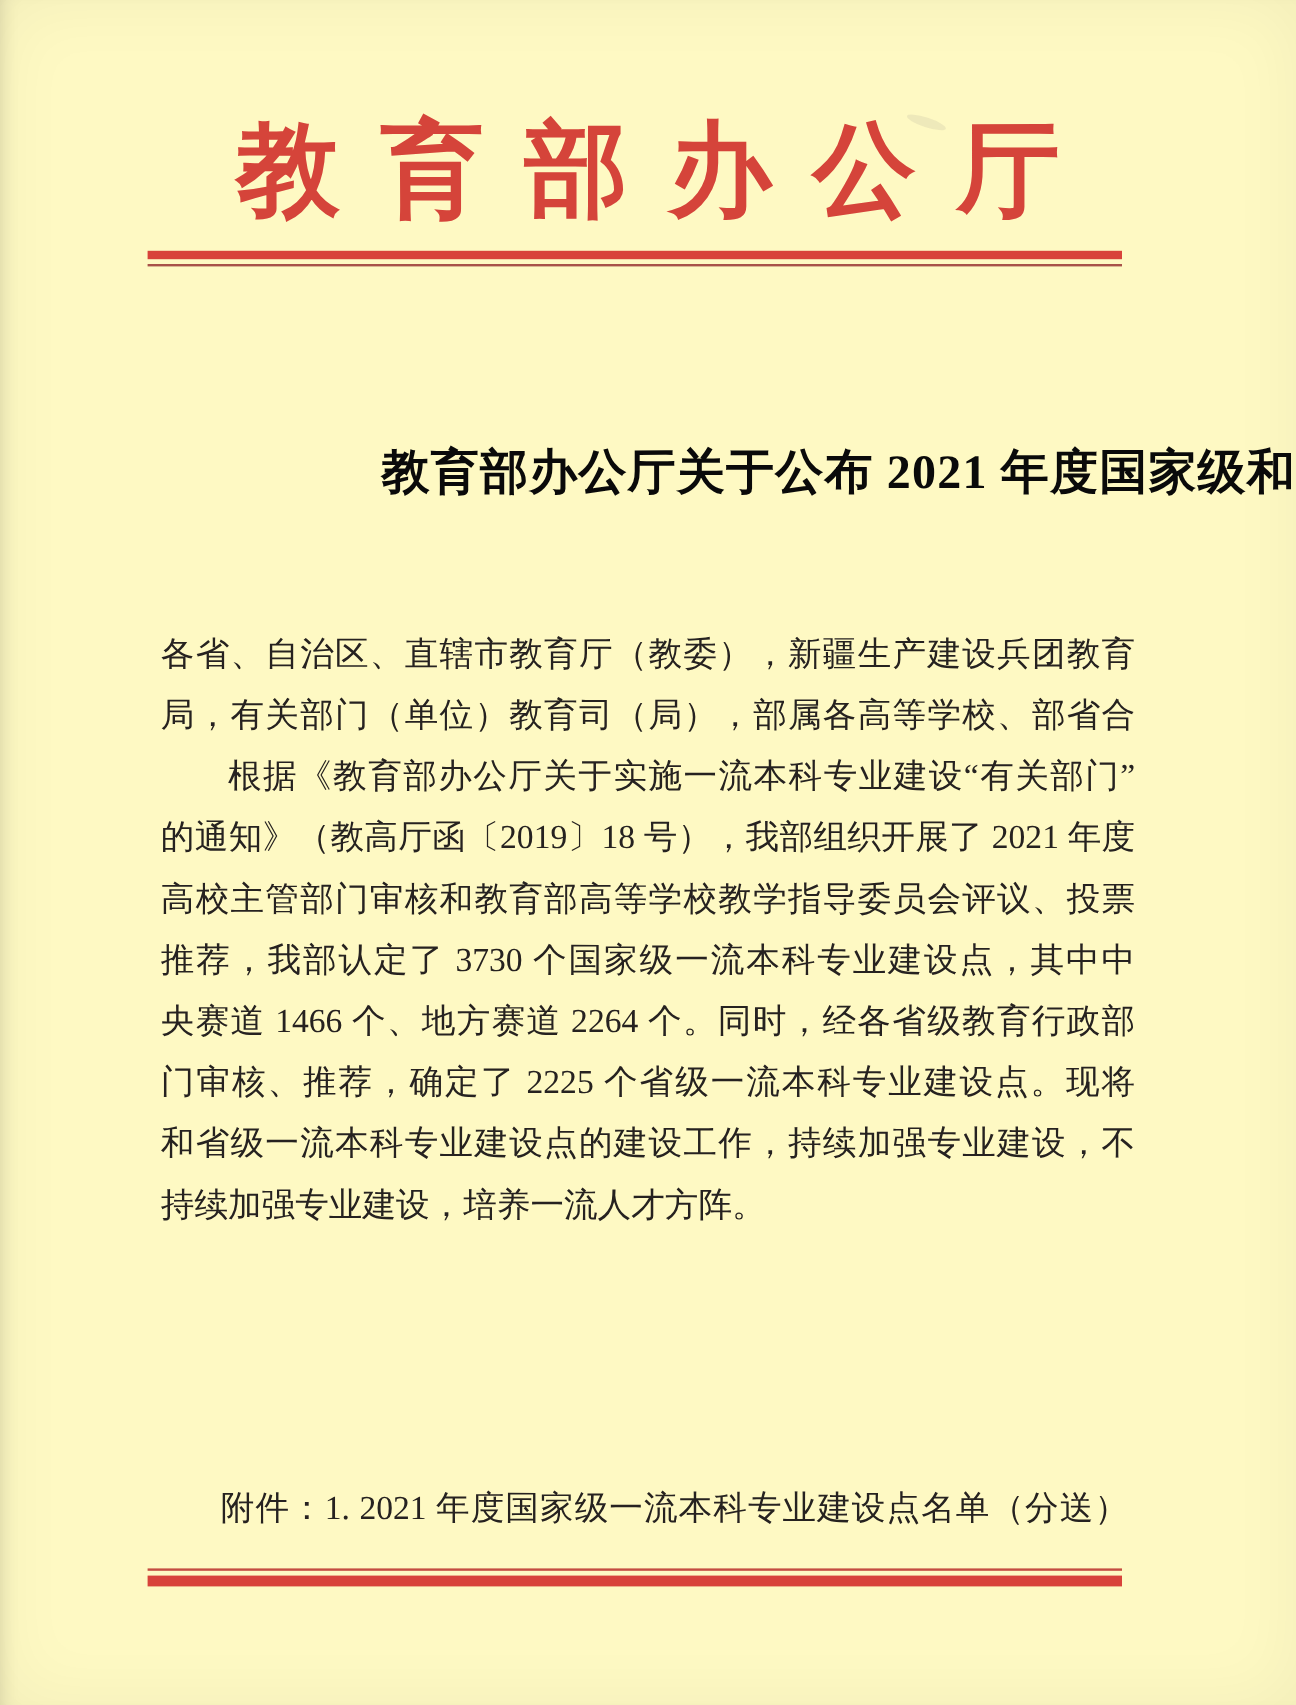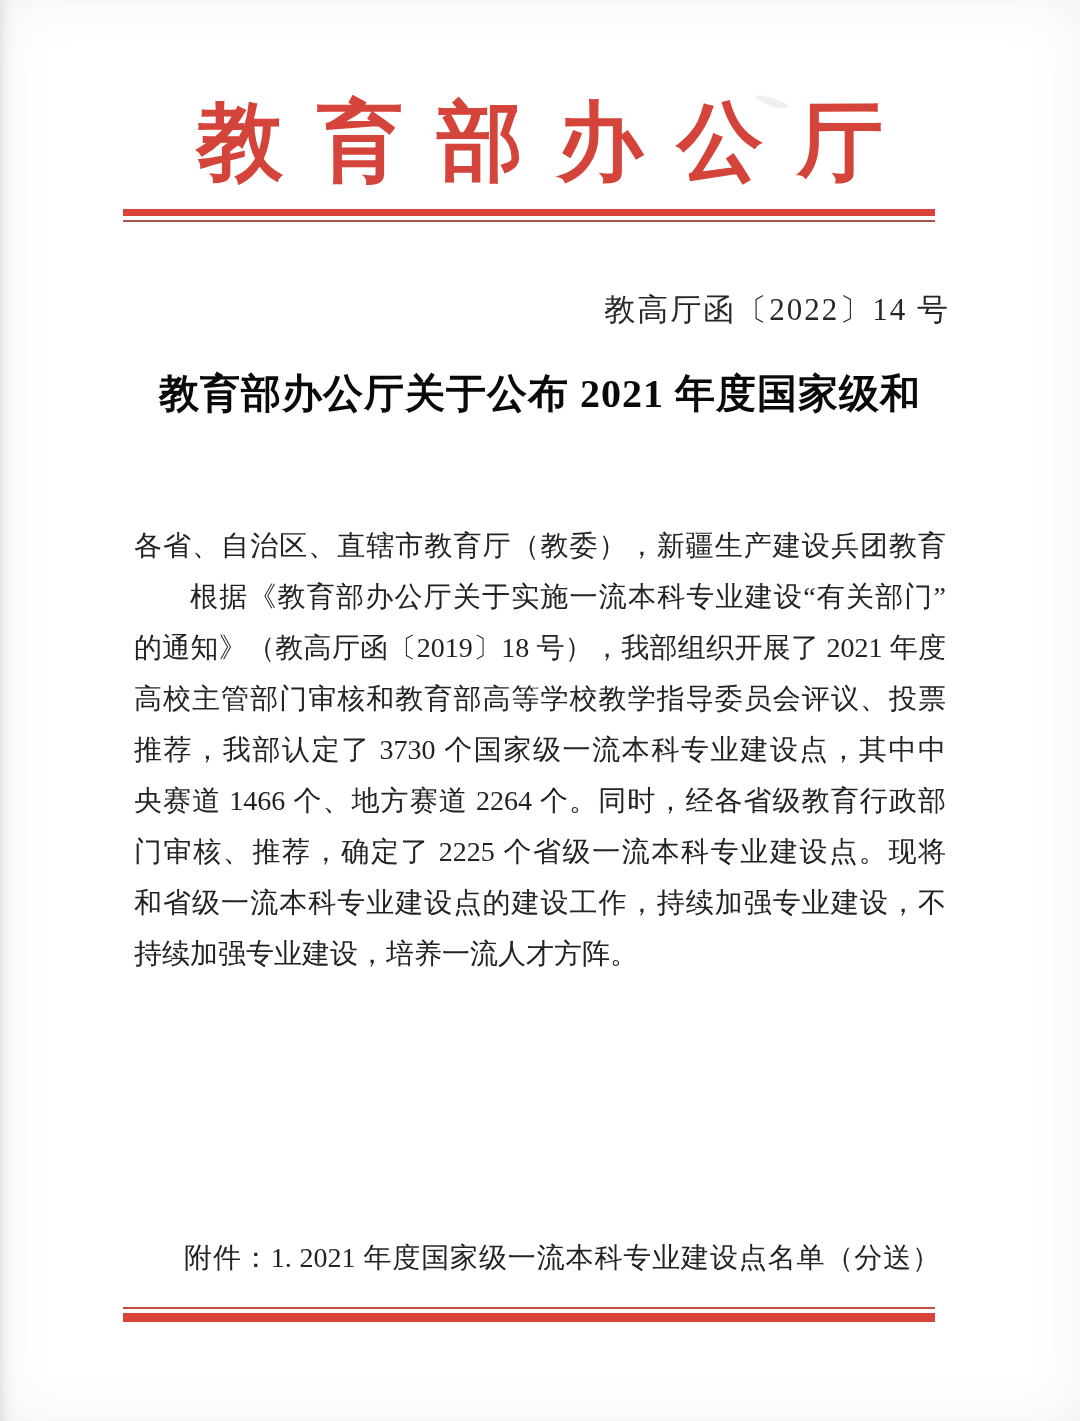--- a/index.html
+++ b/index.html
@@ -1,20 +1,20 @@
 <!DOCTYPE html>
 <html><head>
 <meta charset="utf-8">
 <style>
   html,body { margin:0; padding:0; background:#e9e9e9; }
   .page {
     position:relative;
     width:1080px; height:1421px;
     margin:0 auto;
-    background:#ffffff;
+    background:#fef9c3;
     overflow:hidden;
     font-family:"Liberation Serif","DejaVu Serif",serif;
     box-shadow: inset 0 0 60px rgba(0,0,0,0.05), inset 12px 0 18px -14px rgba(0,0,0,0.18);
   }
 
   
   .agency-header {
     position:absolute; top:96px; left:0; width:100%;
     text-align:center; white-space:nowrap;
     font-size:86px; line-height:92px; font-weight:700;
@@ -30,21 +30,21 @@
   
   .doc-number {
     position:absolute; top:291px; right:130px;
     font-size:31px; line-height:38px;
     color:#2a2624; letter-spacing:2px; white-space:nowrap;
   }
 
   
   .notice-title {
     position:absolute; top:366px; left:0; width:100%;
-    text-align:center; color:#0a0a0a;
+    text-align:right; color:#0a0a0a;
     font-size:40px; line-height:56px; font-weight:700;
     letter-spacing:1px;
   }
 
   
   .body-text {
     position:absolute; top:520px; left:134px; width:812px;
     font-size:28px; color:#262220;
   }
   .line {
@@ -72,28 +72,28 @@
 
 <div class="page">
 
   <div class="agency-header">教育部办公厅</div>
 
   <div class="scan-smudge"></div>
 
   <div class="rule rule-thick-top"></div>
   <div class="rule rule-thin-top"></div>
 
-  <div class="doc-number">教高厅函〔2022〕14 号</div>
 
   <div class="notice-title">
     <div>教育部办公厅关于公布 2021 年度国家级和</div>
   </div>
 
   <div class="body-text">
     <div class="line">各省、自治区、直辖市教育厅（教委），新疆生产建设兵团教育</div>
+    <div class="line">局，有关部门（单位）教育司（局），部属各高等学校、部省合</div>
 
     <div class="line indent">根据《教育部办公厅关于实施一流本科专业建设“有关部门”</div>
     <div class="line">的通知》（教高厅函〔2019〕18 号），我部组织开展了 2021 年度</div>
     <div class="line">高校主管部门审核和教育部高等学校教学指导委员会评议、投票</div>
     <div class="line">推荐，我部认定了 3730 个国家级一流本科专业建设点，其中中</div>
     <div class="line">央赛道 1466 个、地方赛道 2264 个。同时，经各省级教育行政部</div>
     <div class="line">门审核、推荐，确定了 2225 个省级一流本科专业建设点。现将</div>
     <div class="line">和省级一流本科专业建设点的建设工作，持续加强专业建设，不</div>
     <div class="line short">持续加强专业建设，培养一流人才方阵。</div>
   </div>

